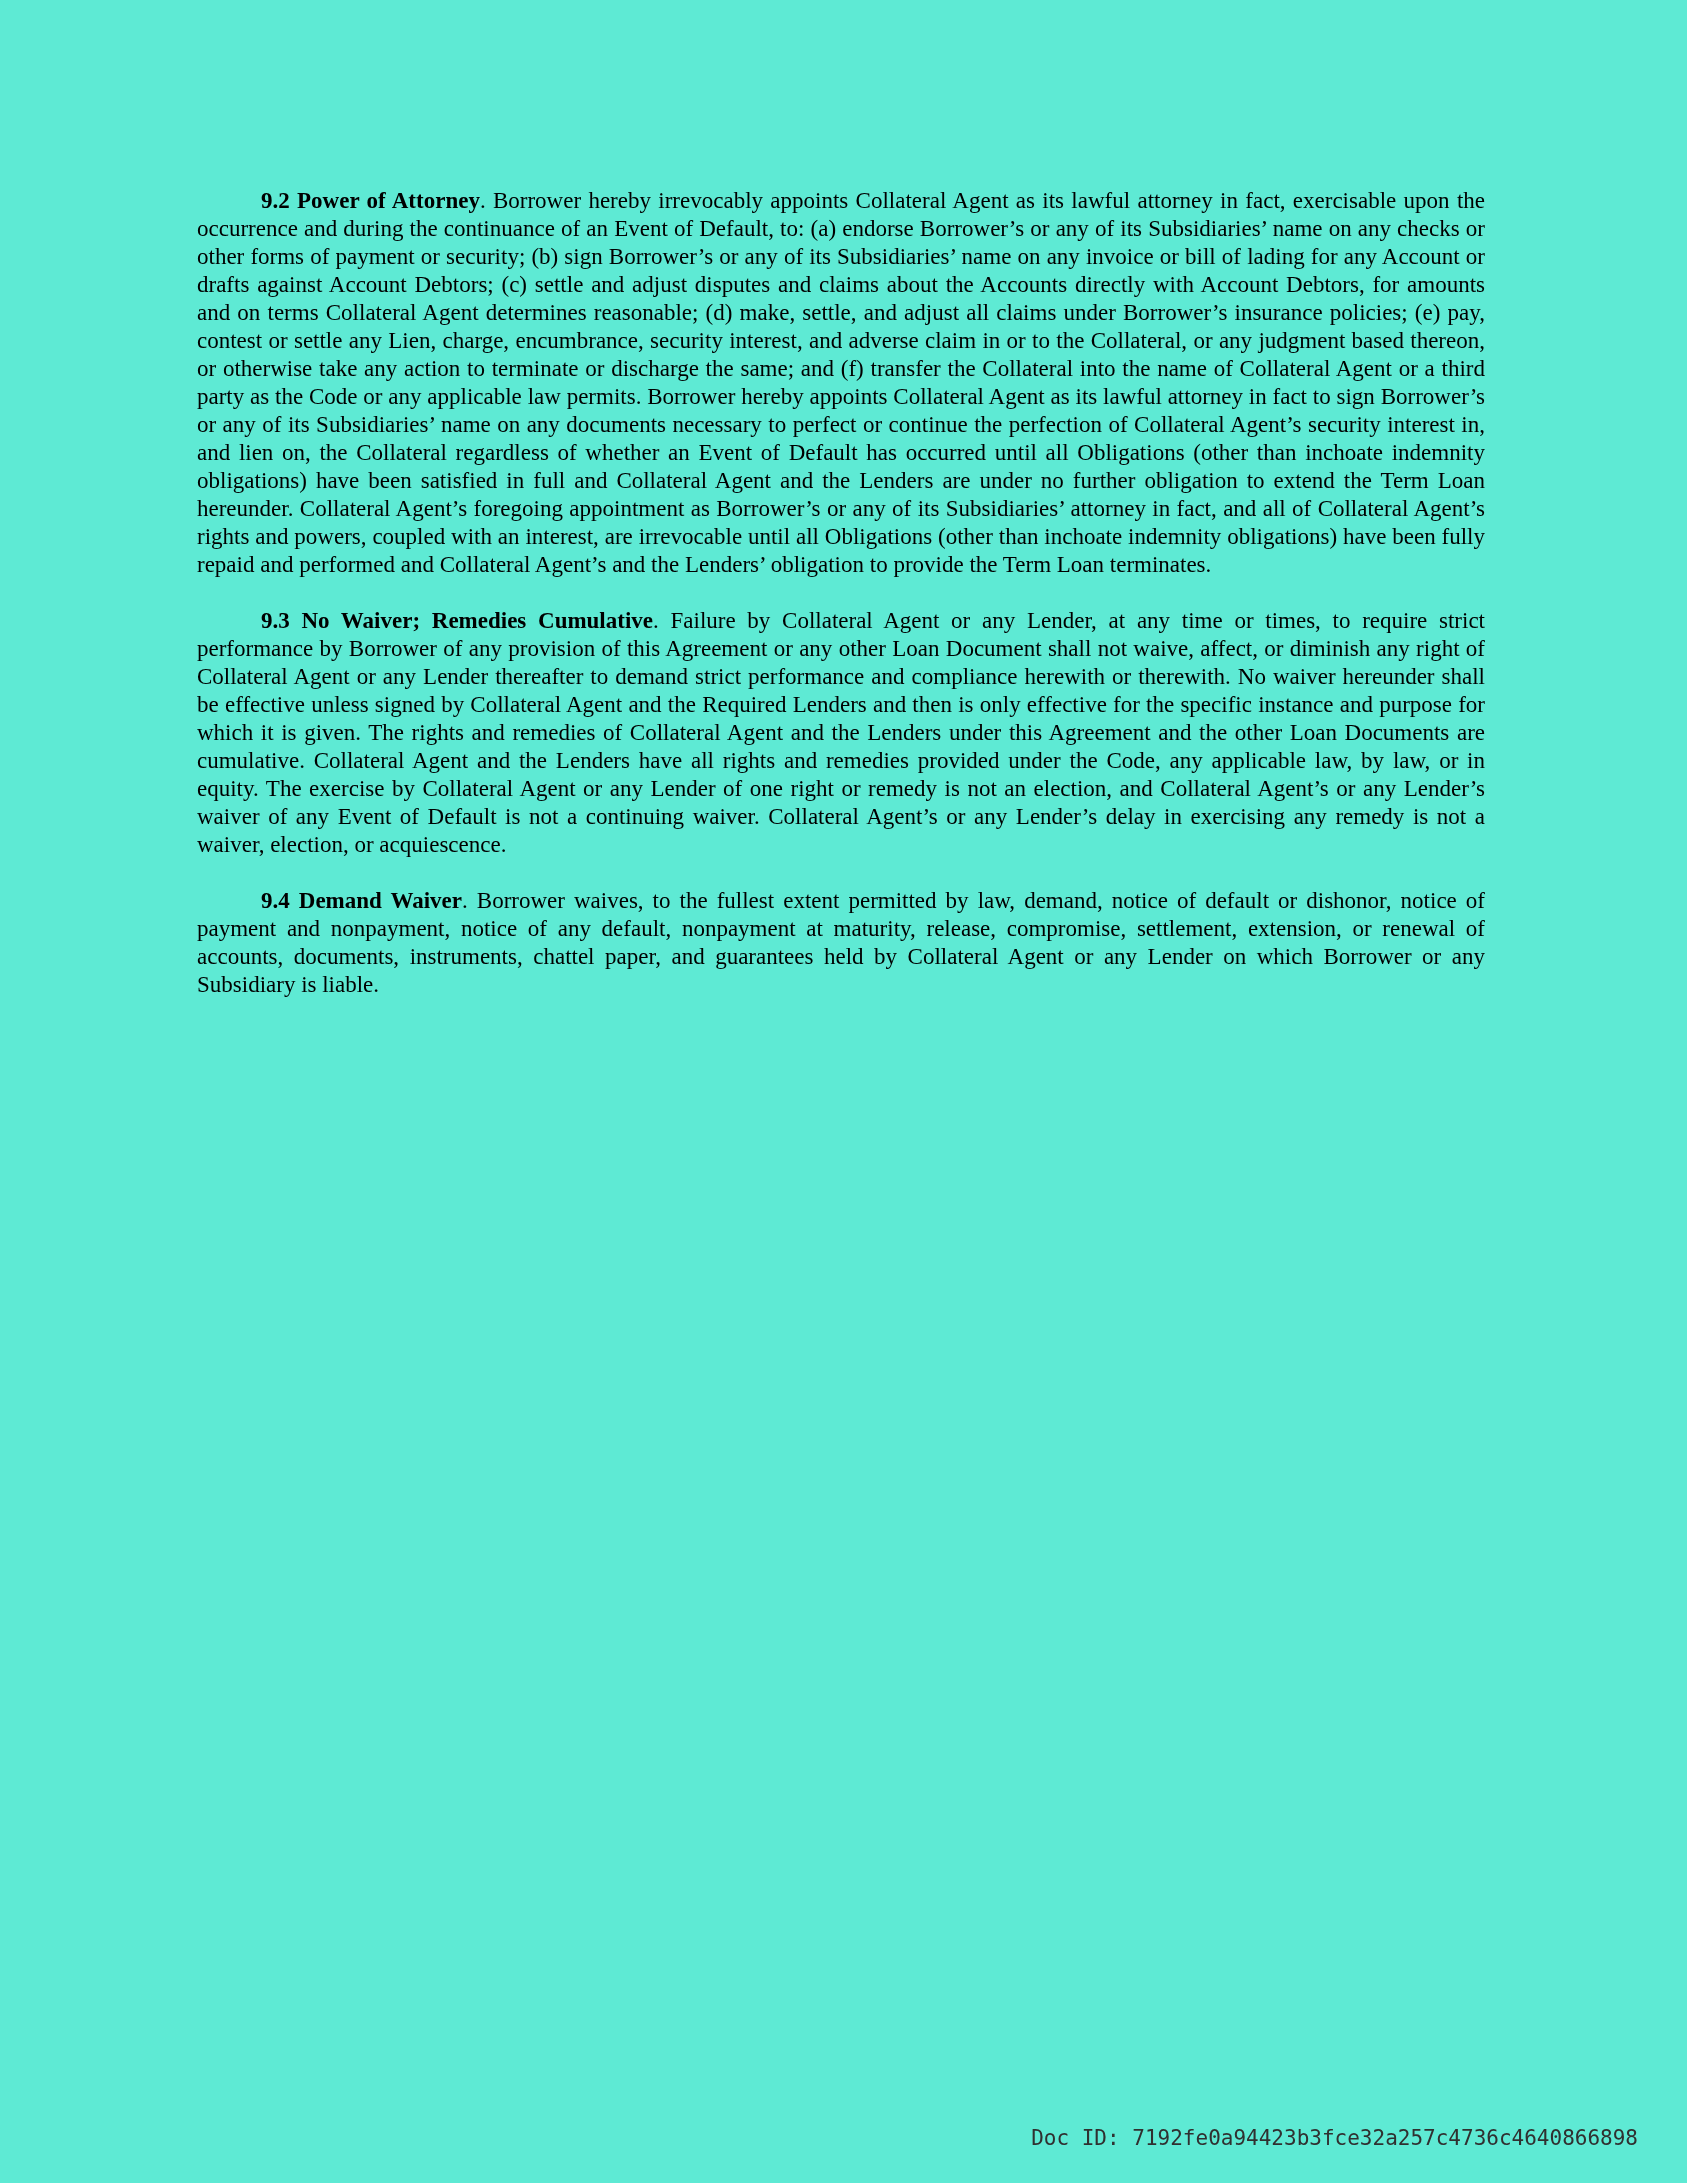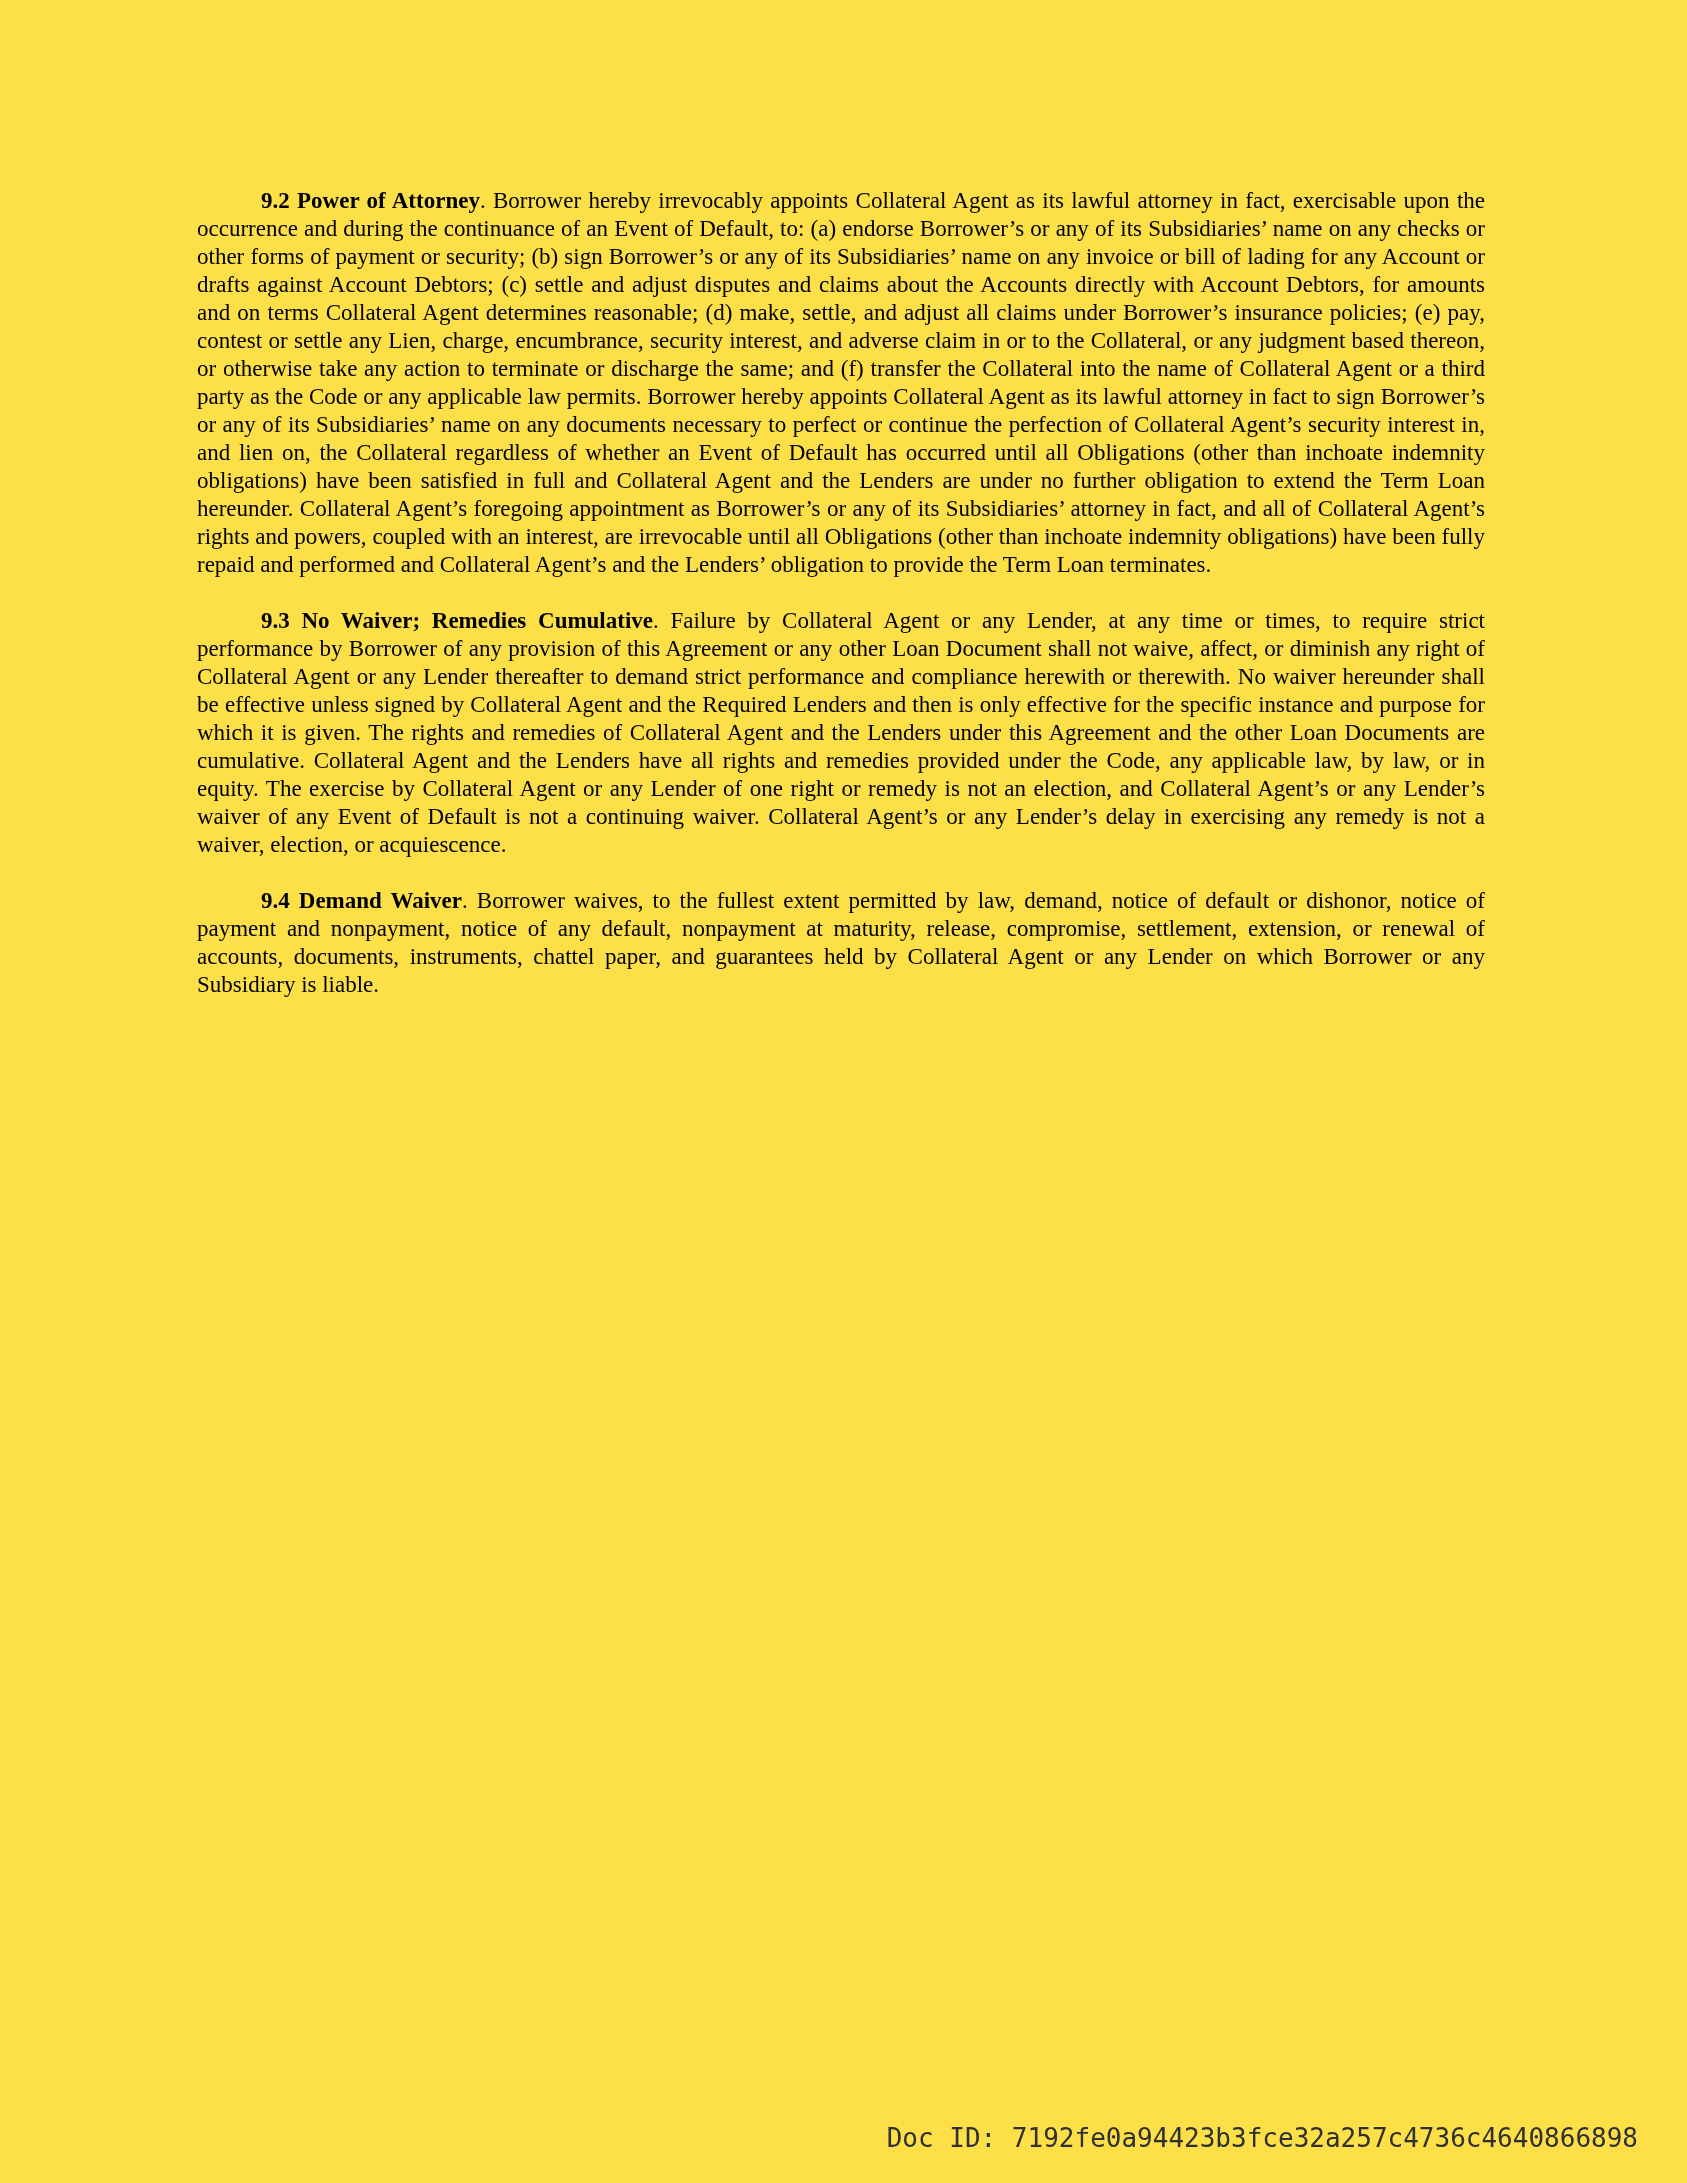--- a/index.html
+++ b/index.html
@@ -4,42 +4,42 @@
 <style>
   html, body {
     margin: 0;
     padding: 0;
     background: #ffffff;
   }
   .page {
     position: relative;
     width: 1687px;
     height: 2183px;
-    background: #fde047;
+    background: #5eead4;
     box-sizing: border-box;
     padding: 187px 202px 0 197px;
     font-family: "Liberation Serif", "DejaVu Serif", serif;
     font-size: 23px;
     line-height: 28px;
     color: #000000;
   }
   .para {
     margin: 0 0 28px 0;
     text-align: justify;
     text-indent: 64px;
   }
   .para b {
     font-weight: bold;
   }
   .doc-footer {
     position: absolute;
     right: 49px;
     bottom: 33px;
     font-family: "DejaVu Sans Mono", "Liberation Mono", monospace;
-    font-size: 26px;
+    font-size: 21px;
     line-height: 24px;
     color: #303030;
     white-space: nowrap;
   }
 </style>
 </head>
 <body>
 
 <div class="page">
 

